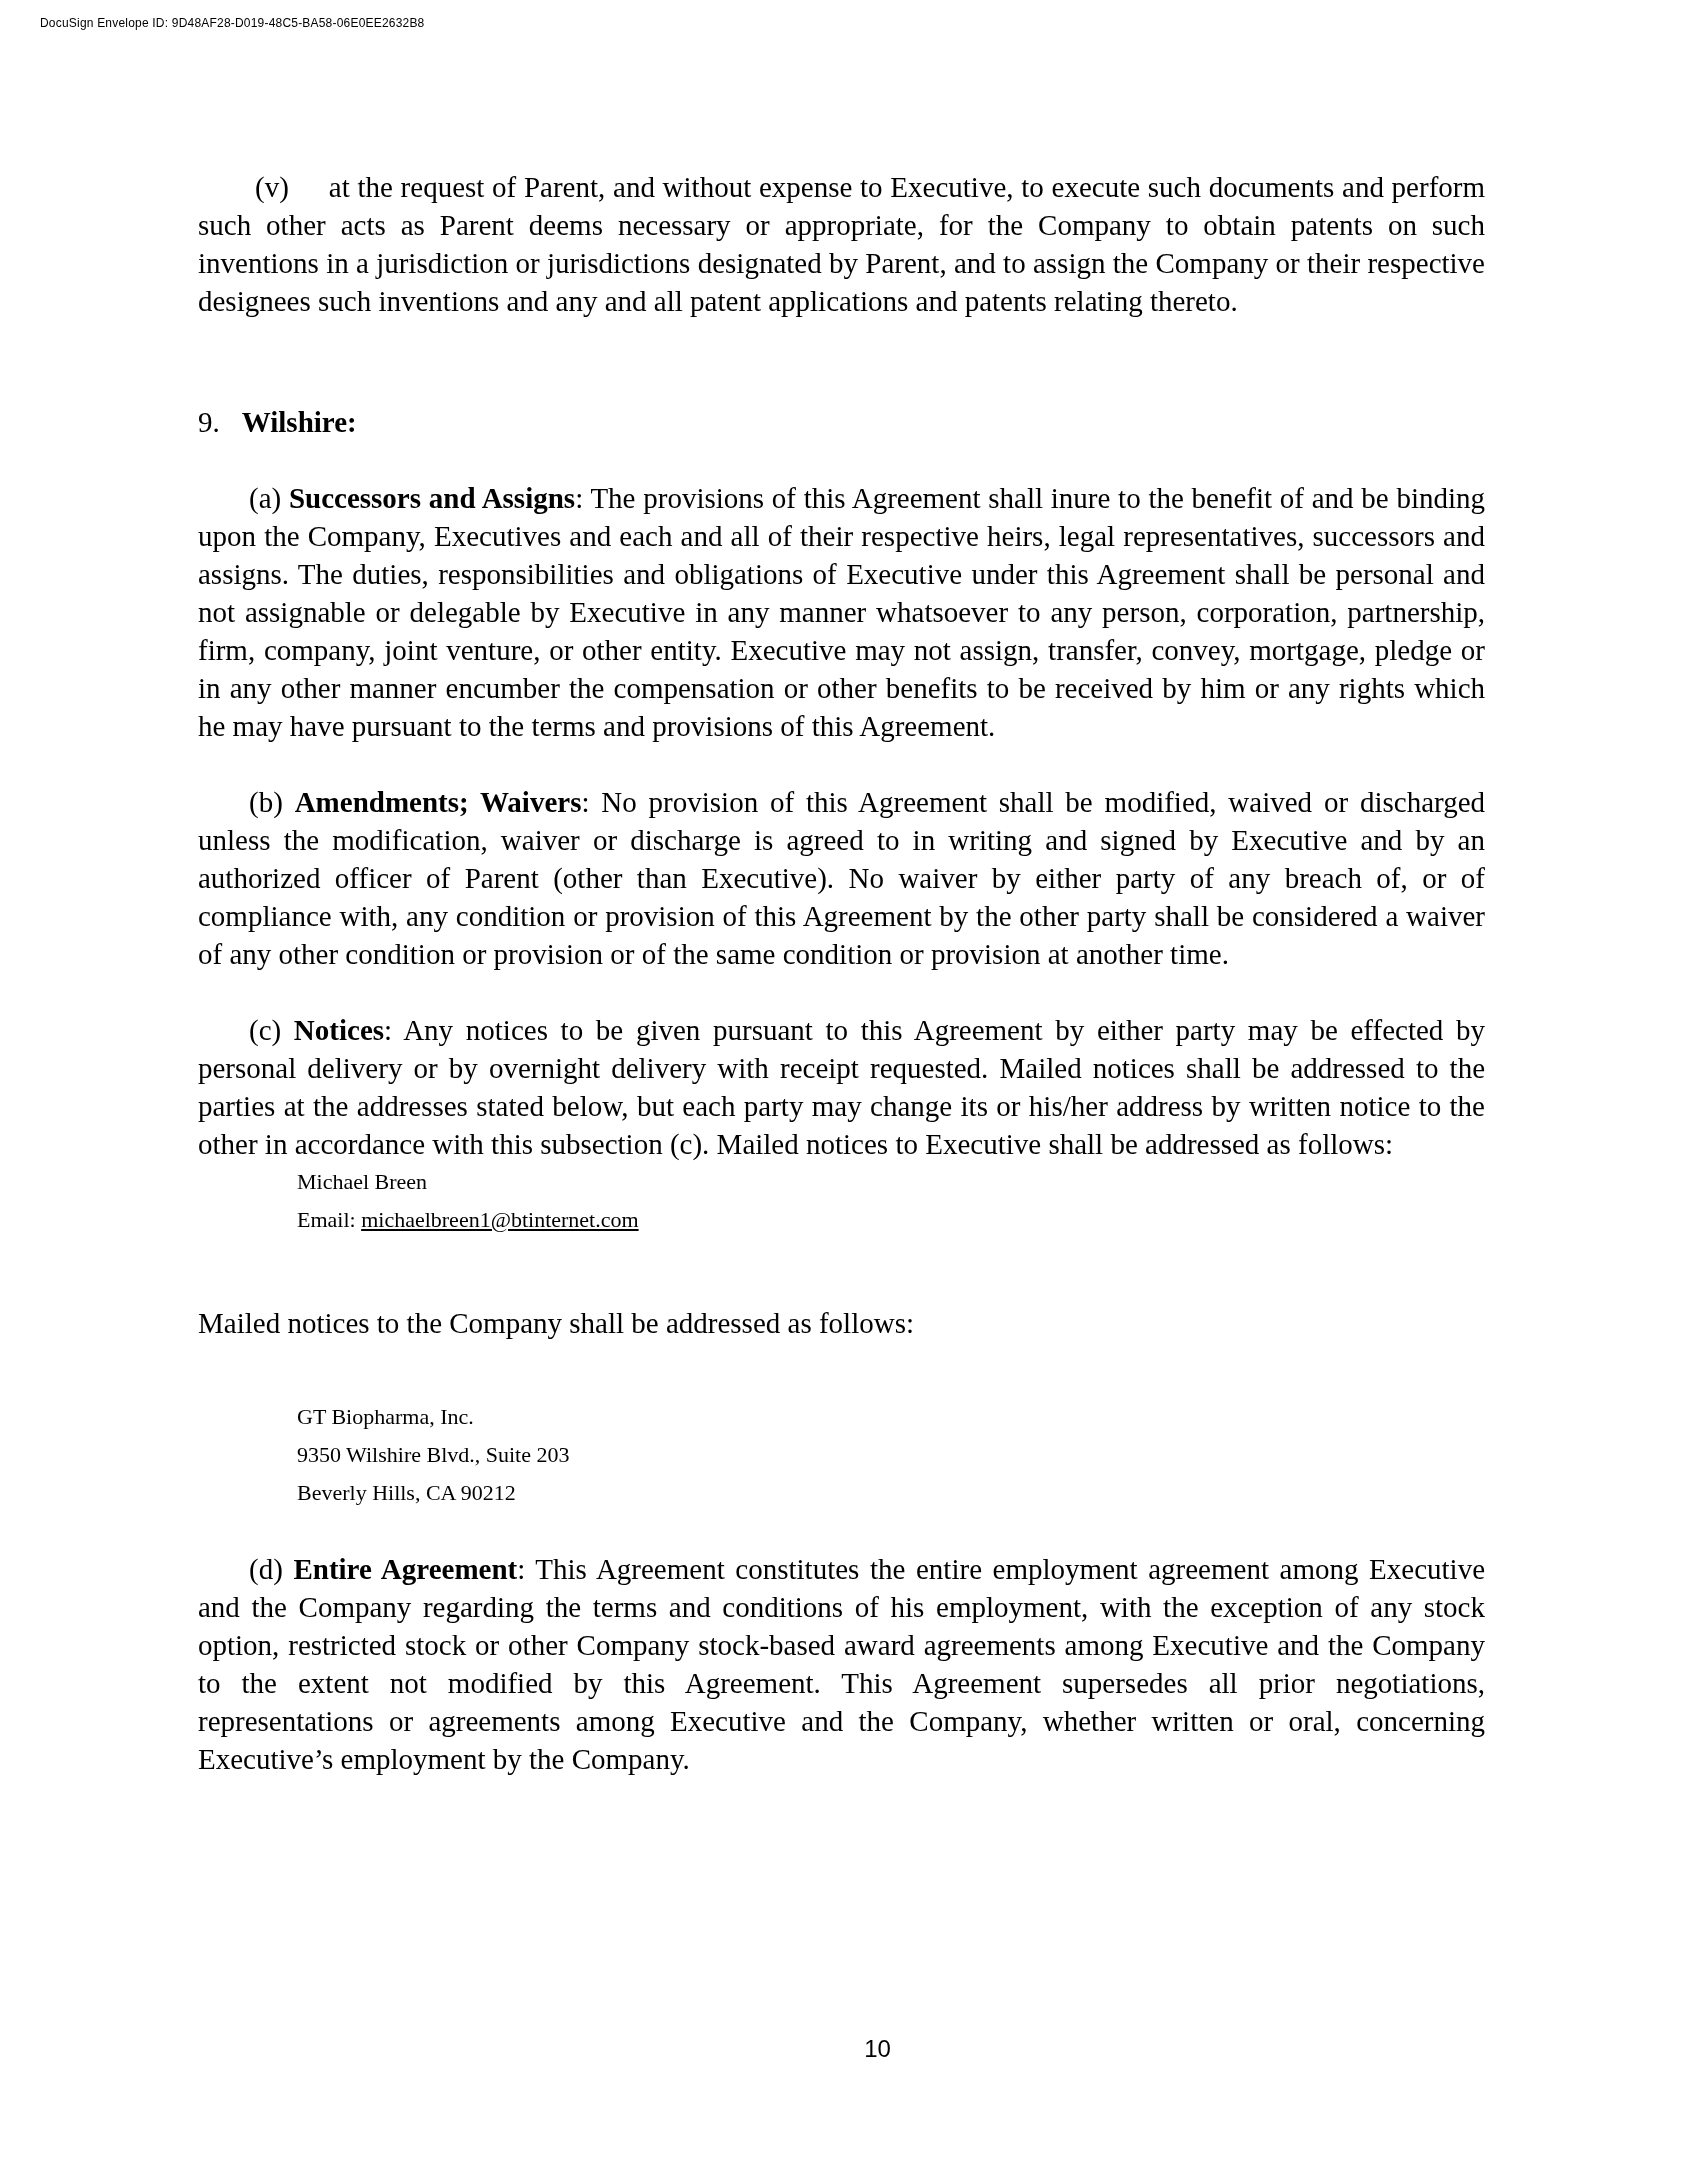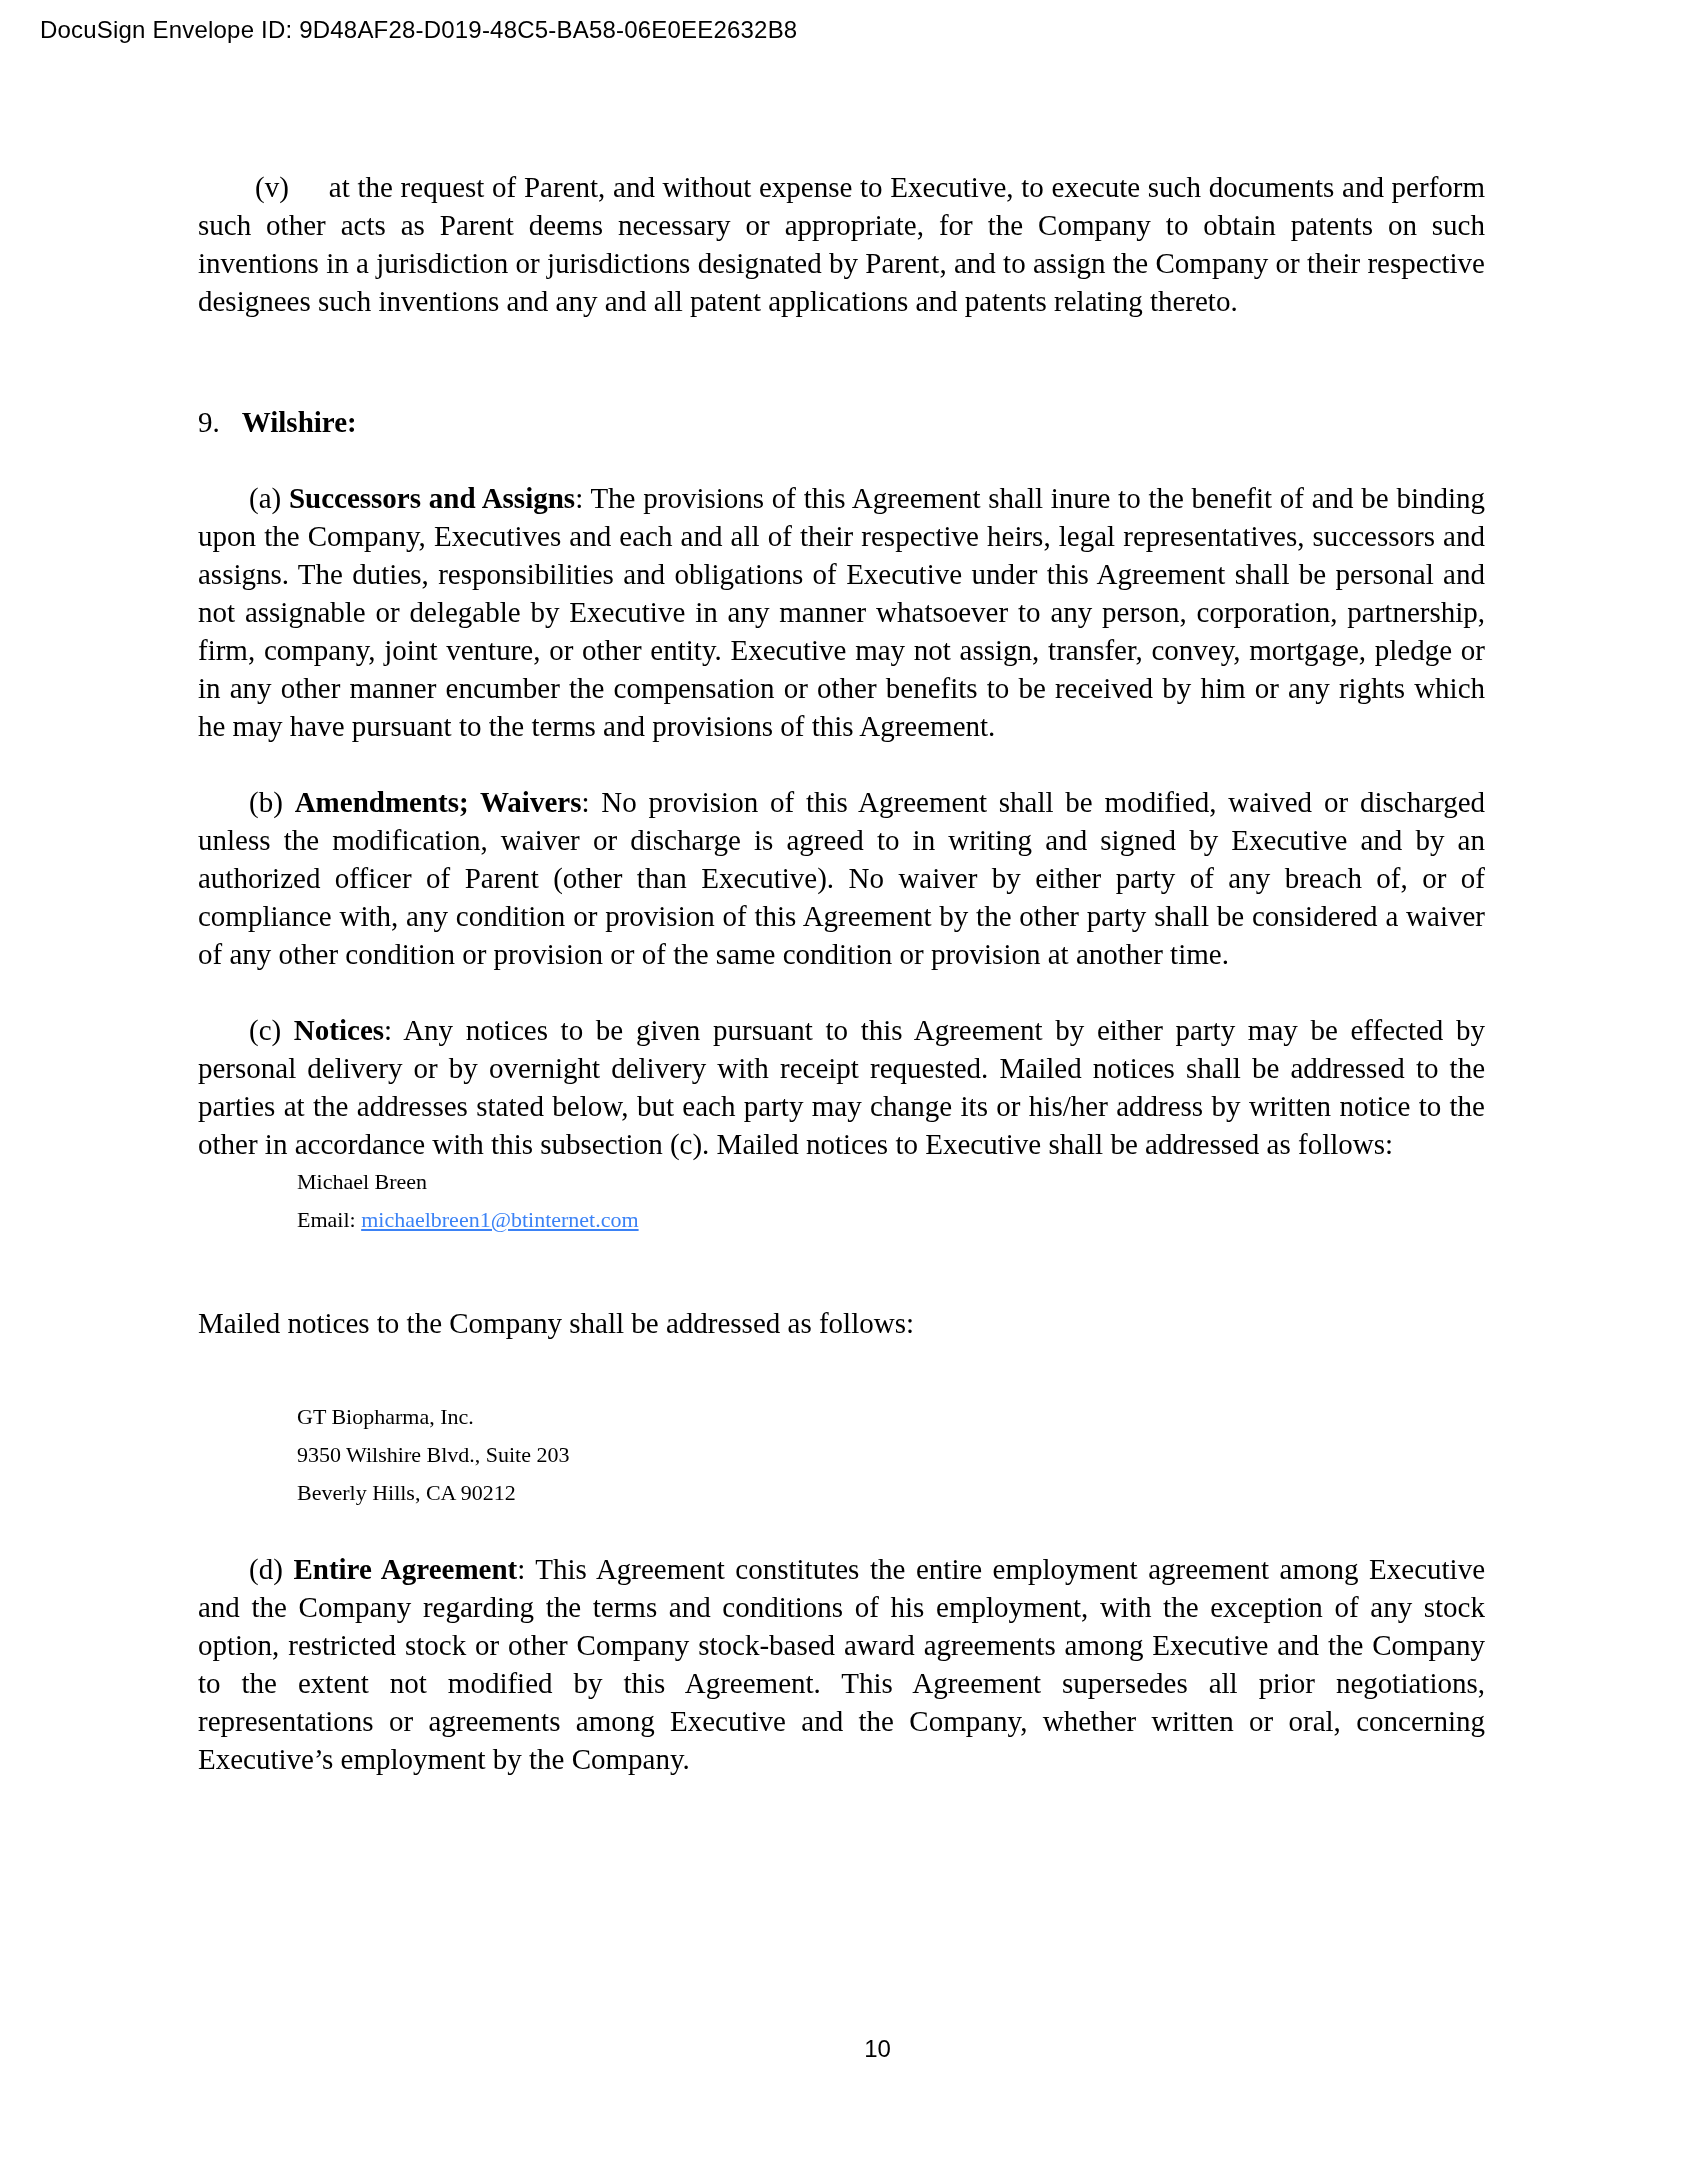--- a/index.html
+++ b/index.html
@@ -10,21 +10,21 @@
     background:#ffffff;
     color:#000000;
     font-family:"Liberation Serif", serif;
     overflow:hidden;
   }
   .docusign-header{
     position:absolute;
     left:40px;
     top:16px;
     font-family:"Liberation Sans", sans-serif;
-    font-size:24px;
+    font-size:12px;
     letter-spacing:0.2px;
     white-space:nowrap;
   }
   .content{
     position:absolute;
     left:198px;
     top:168px;
     width:1287px;
   }
   .par{
@@ -49,21 +49,21 @@
   .mt66{margin-top:65px;font-family:Liberation Serif, serif;}
   .mt36{margin-top:56px;}
   .addr-line{
     padding-left:99px;
     font-size:22px;
     line-height:38px;
     text-align:left;
     margin:0;
   }
   a.email-link{
-    color:#3b82f6;
+    color:#000000;
     text-decoration:underline;
     cursor:pointer;
   }
   .page-number{
     position:absolute;
     left:0;
     top:2035px;
     width:1683px;
     text-align:center;
     font-family:"Liberation Sans", sans-serif;

